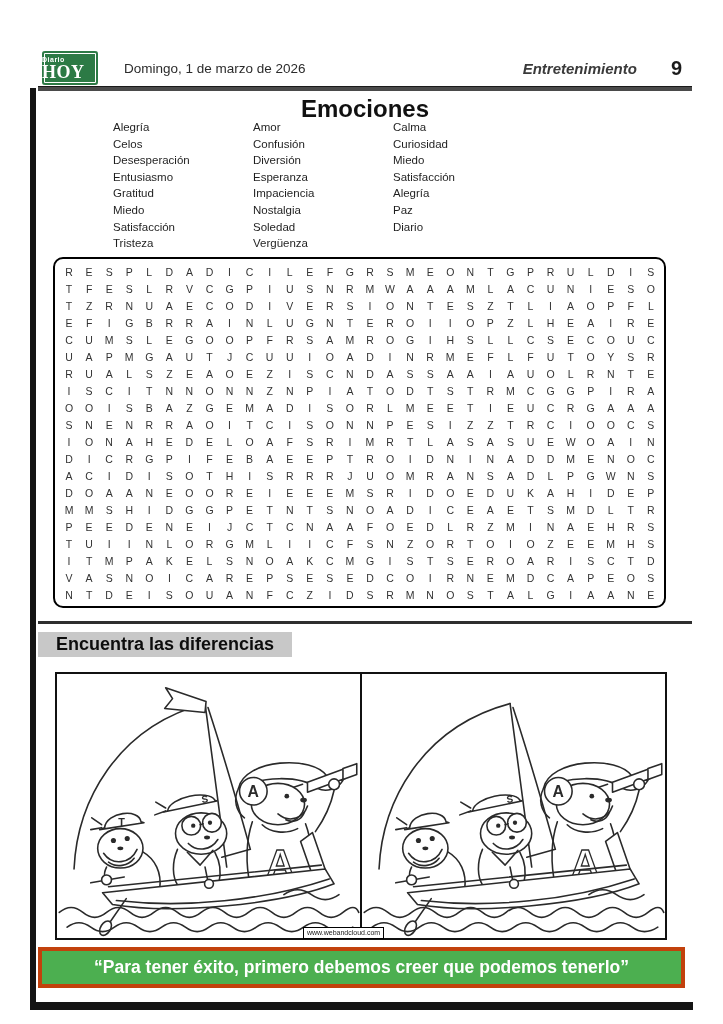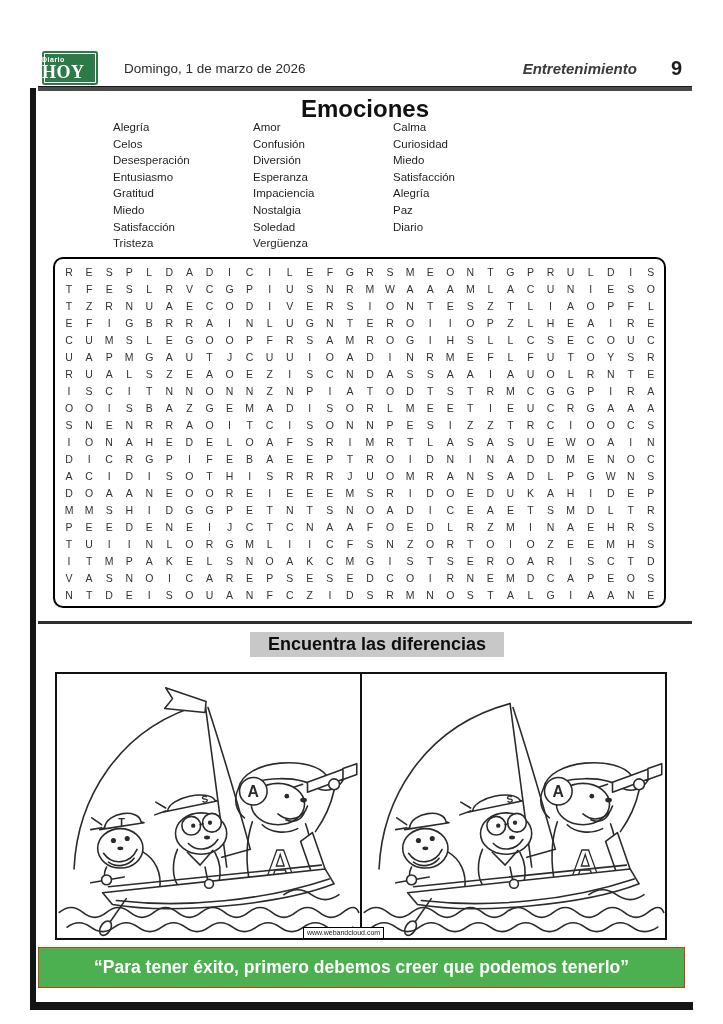--- a/index.html
+++ b/index.html
@@ -27,30 +27,30 @@
   .word-col { width:140px; }
   .word-col:last-child { width:120px; }
   .word-item { height:16.6px; font-size:11.5px; color:#1f1f1f; }
 
   .grid-box { position:absolute; left:53px; top:257px; width:613px; height:351px; border:2.5px solid #000; border-radius:10px; padding:5px 3px 2px 4px; display:flex; flex-direction:column; justify-content:space-between; background:#fff; }
   .grid-row { display:flex; height:17px; }
   .grid-cell { width:20.2px; text-align:center; font-size:10.5px; color:#333; line-height:17px; }
 
   
   .sep2 { position:absolute; left:38px; top:621px; width:654px; height:3px; background:#2f2f2f; }
-  .diff-title-wrap { position:absolute; left:50px; top:632px; width:654px; text-align:center; }
+  .diff-title-wrap { position:absolute; left:38px; top:632px; width:654px; }
   .diff-title { display:inline-block; background:#c8c8c8; color:#0d0d0d; font-size:18px; font-weight:bold; padding:2px 18px; }
   .panels { position:absolute; left:55px; top:672px; width:614px; height:268px; display:flex; }
   .panel { width:307px; height:268px; border:2px solid #111; background:#fff; }
   .panel + .panel { margin-left:-2px; }
   .panel svg { width:100%; height:100%; display:block; }
   .watermark { position:absolute; left:248px; top:255px; font-size:7px; color:#222; background:#fff; border:1px solid #000; padding:0 3px; line-height:10px; z-index:3; }
 
   
-  .quote-banner { position:absolute; left:38px; top:947px; width:647px; height:41px; background:#4caf50; border:1px solid #c2410c; display:flex; align-items:center; justify-content:center; }
+  .quote-banner { position:absolute; left:38px; top:947px; width:647px; height:41px; background:#4caf50; border:4px solid #c2410c; display:flex; align-items:center; justify-content:center; }
   .quote-text { color:#fff; font-size:17.5px; font-weight:bold; }
 
   .scene-line { stroke:#2a2a2a; fill:none; stroke-width:1.6; stroke-linecap:round; stroke-linejoin:round; }
   .scene-fill { stroke:#2a2a2a; fill:#fff; stroke-width:1.6; stroke-linejoin:round; }
   .scene-dark { fill:#2a2a2a; stroke:none; }
   .svg-letter { font-family:"Liberation Sans", sans-serif; font-weight:bold; fill:#2a2a2a; }
   .svg-letter-outline { font-family:"Liberation Sans", sans-serif; font-weight:bold; fill:#fff; stroke:#2a2a2a; stroke-width:1.3px; }
 </style>
 </head>
 <body>

